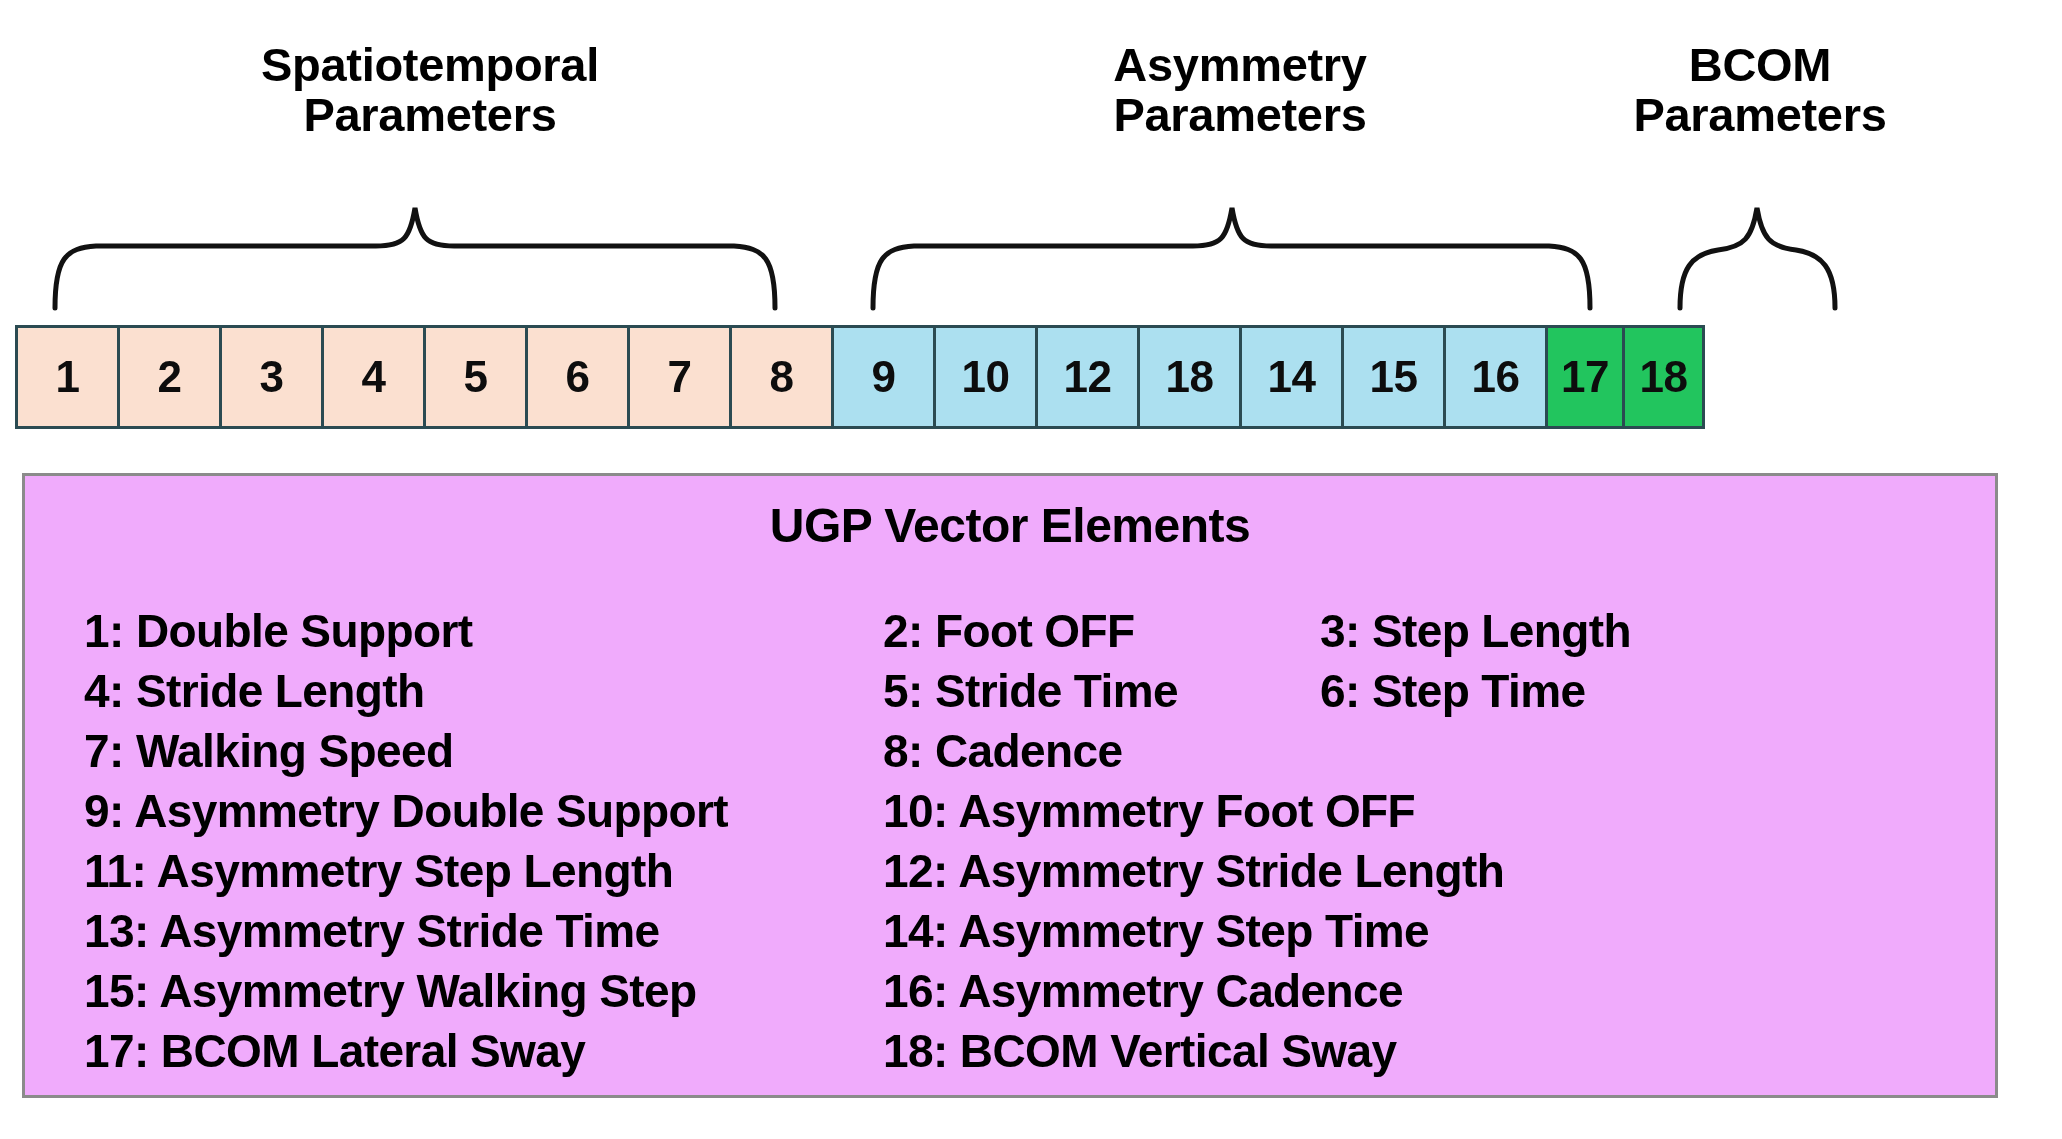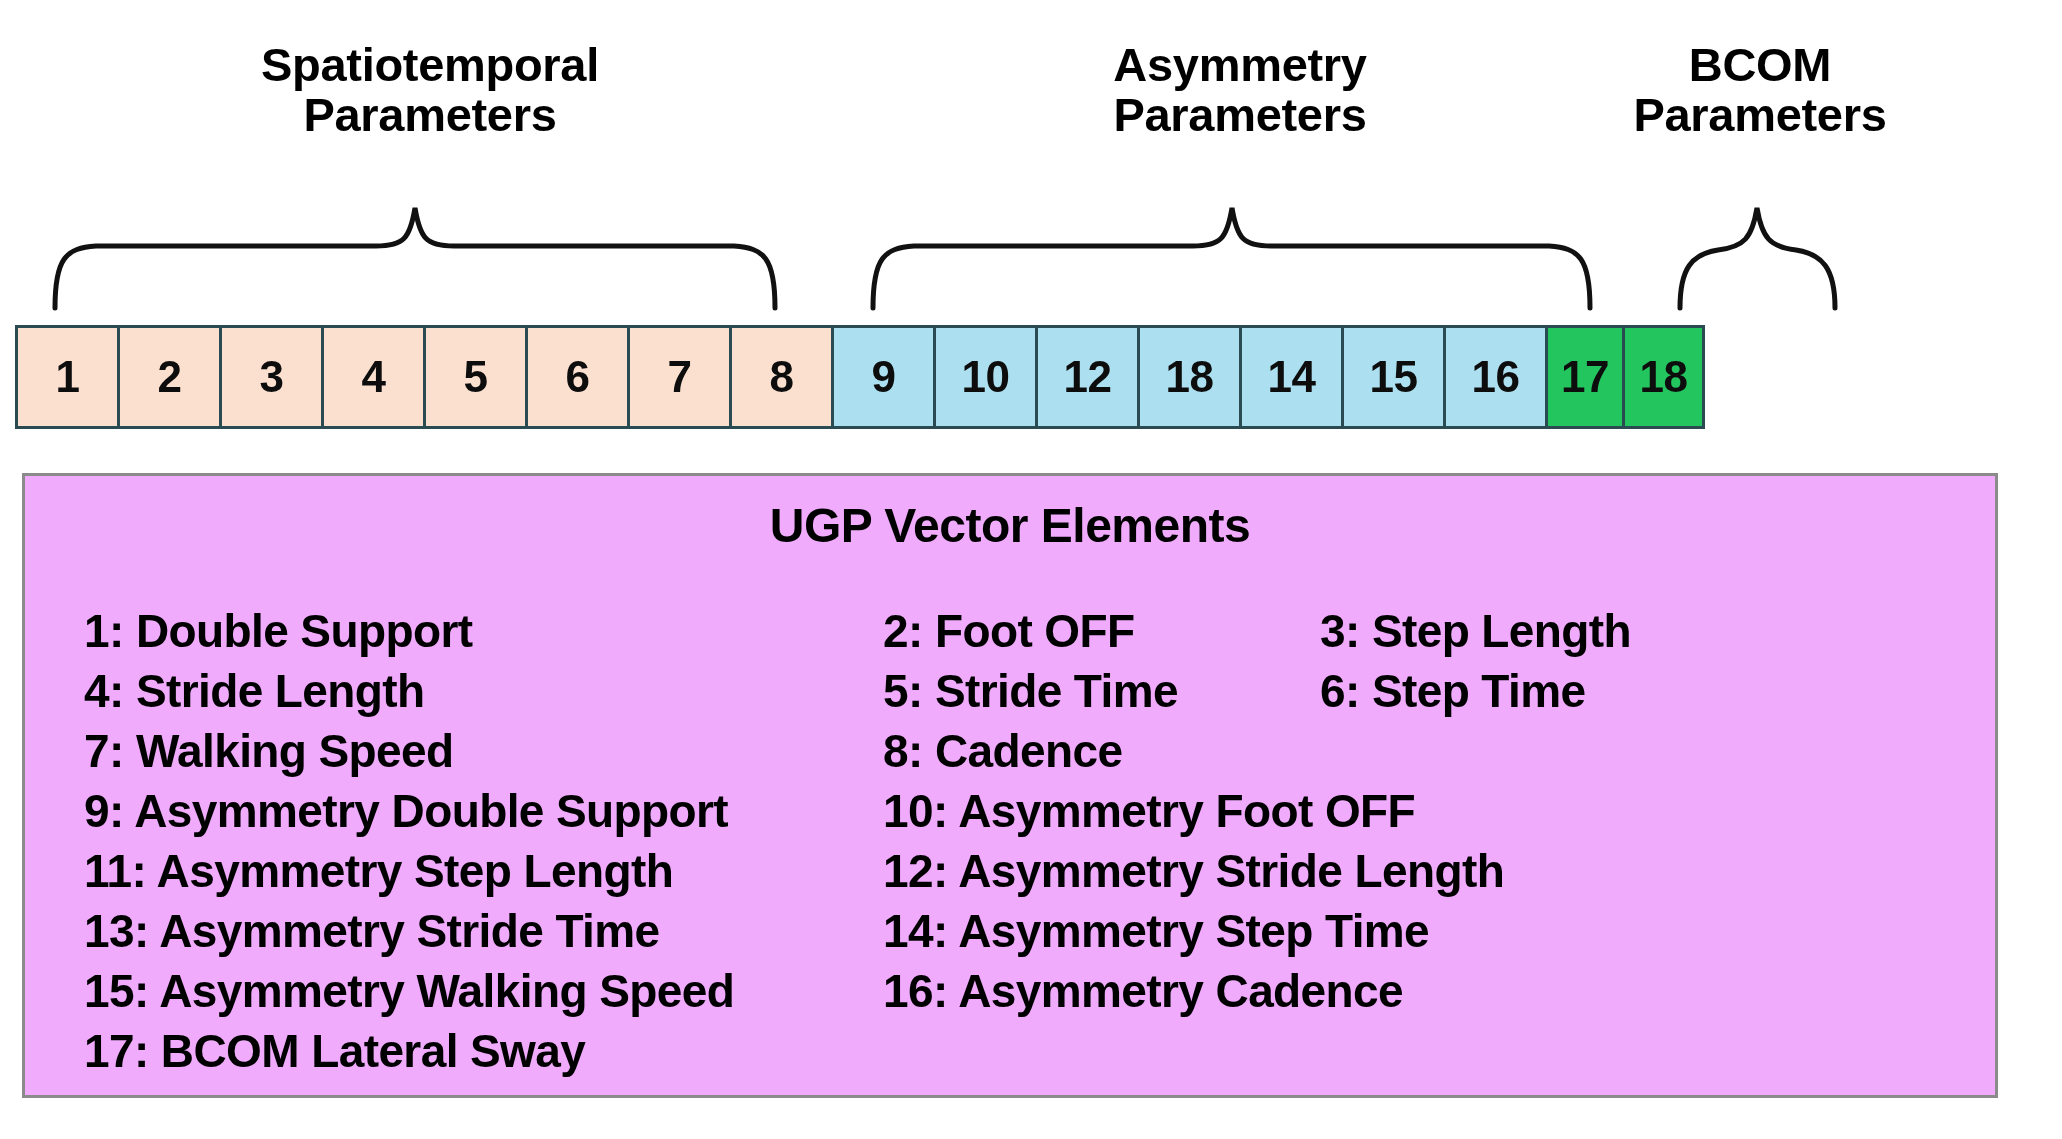--- a/index.html
+++ b/index.html
@@ -221,24 +221,25 @@
         <div class="legend-item col-1">11: Asymmetry Step Length</div>
         <div class="legend-item col-2">12: Asymmetry Stride Length</div>
       </div>
 
       <div class="legend-row">
         <div class="legend-item col-1">13: Asymmetry Stride Time</div>
         <div class="legend-item col-2">14: Asymmetry Step Time</div>
       </div>
 
       <div class="legend-row">
-        <div class="legend-item col-1">15: Asymmetry Walking Speed</div>
+        <div class="legend-item col-1">15: Asymmetry Walking Step</div>
         <div class="legend-item col-2">16: Asymmetry Cadence</div>
       </div>
 
       <div class="legend-row">
         <div class="legend-item col-1">17: BCOM Lateral Sway</div>
+        <div class="legend-item col-2">18: BCOM Vertical Sway</div>
       </div>
 
     </div>
   </div>
 
 </div>
 
 </body></html>

